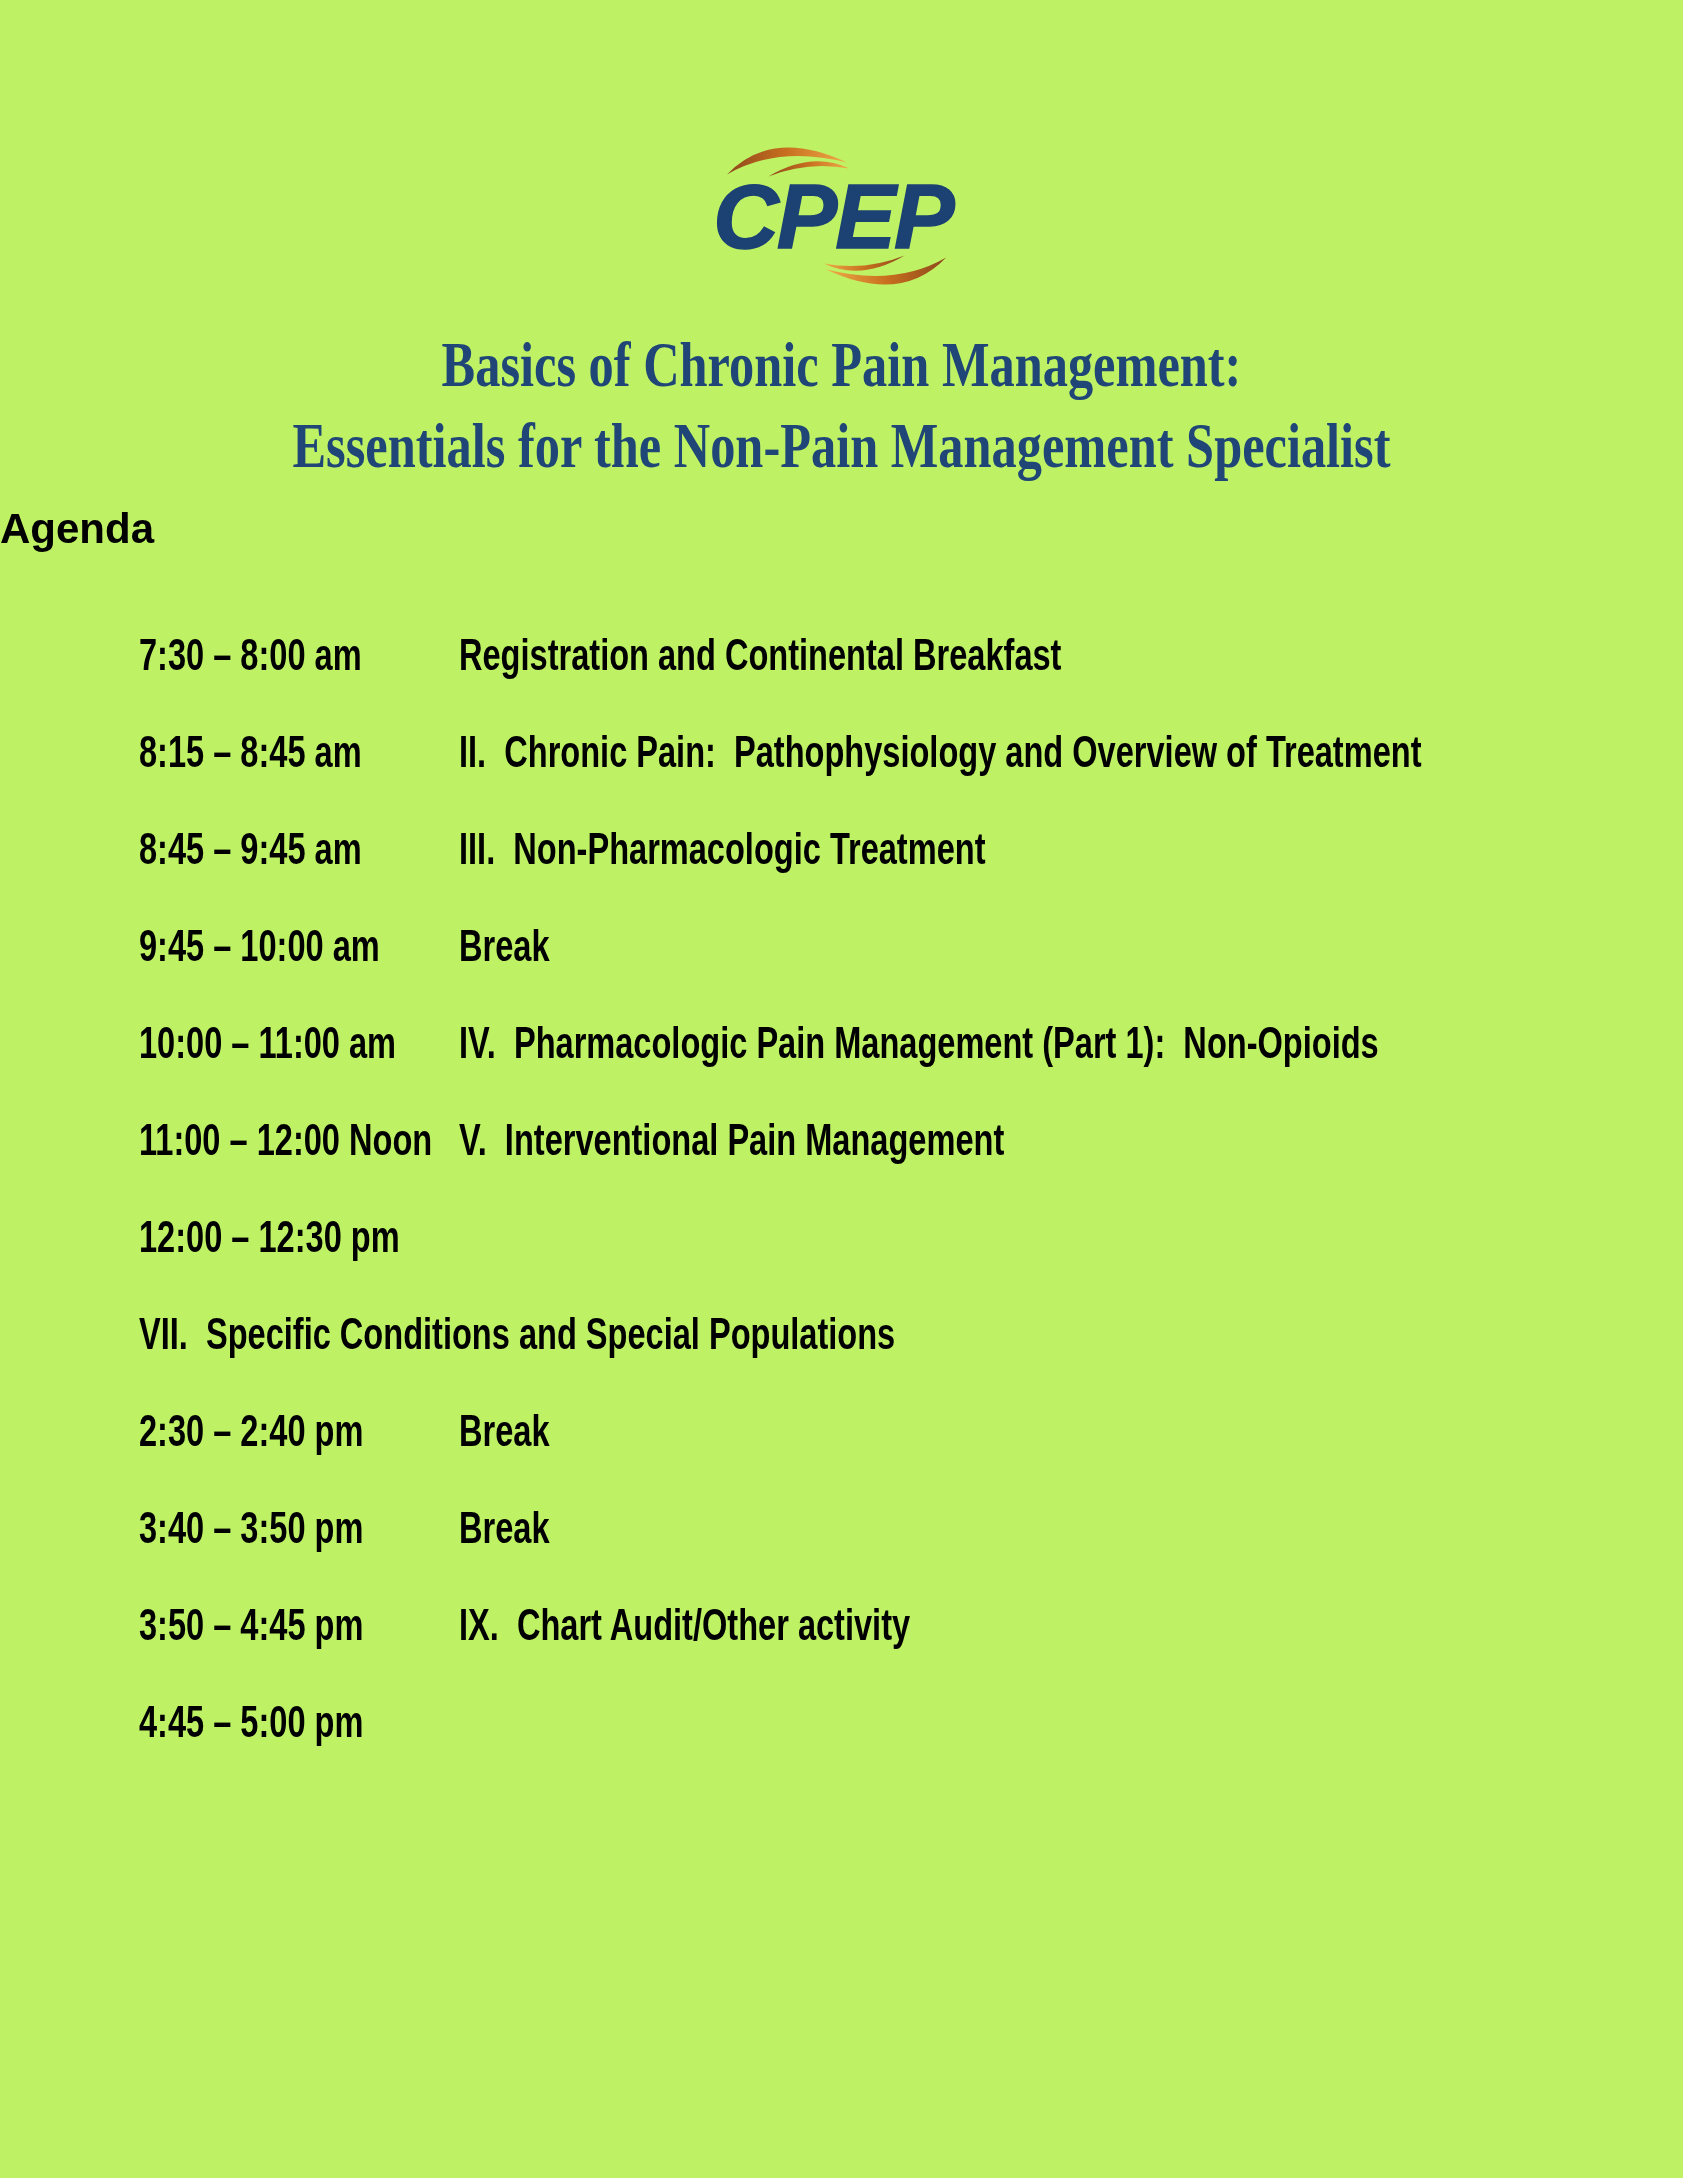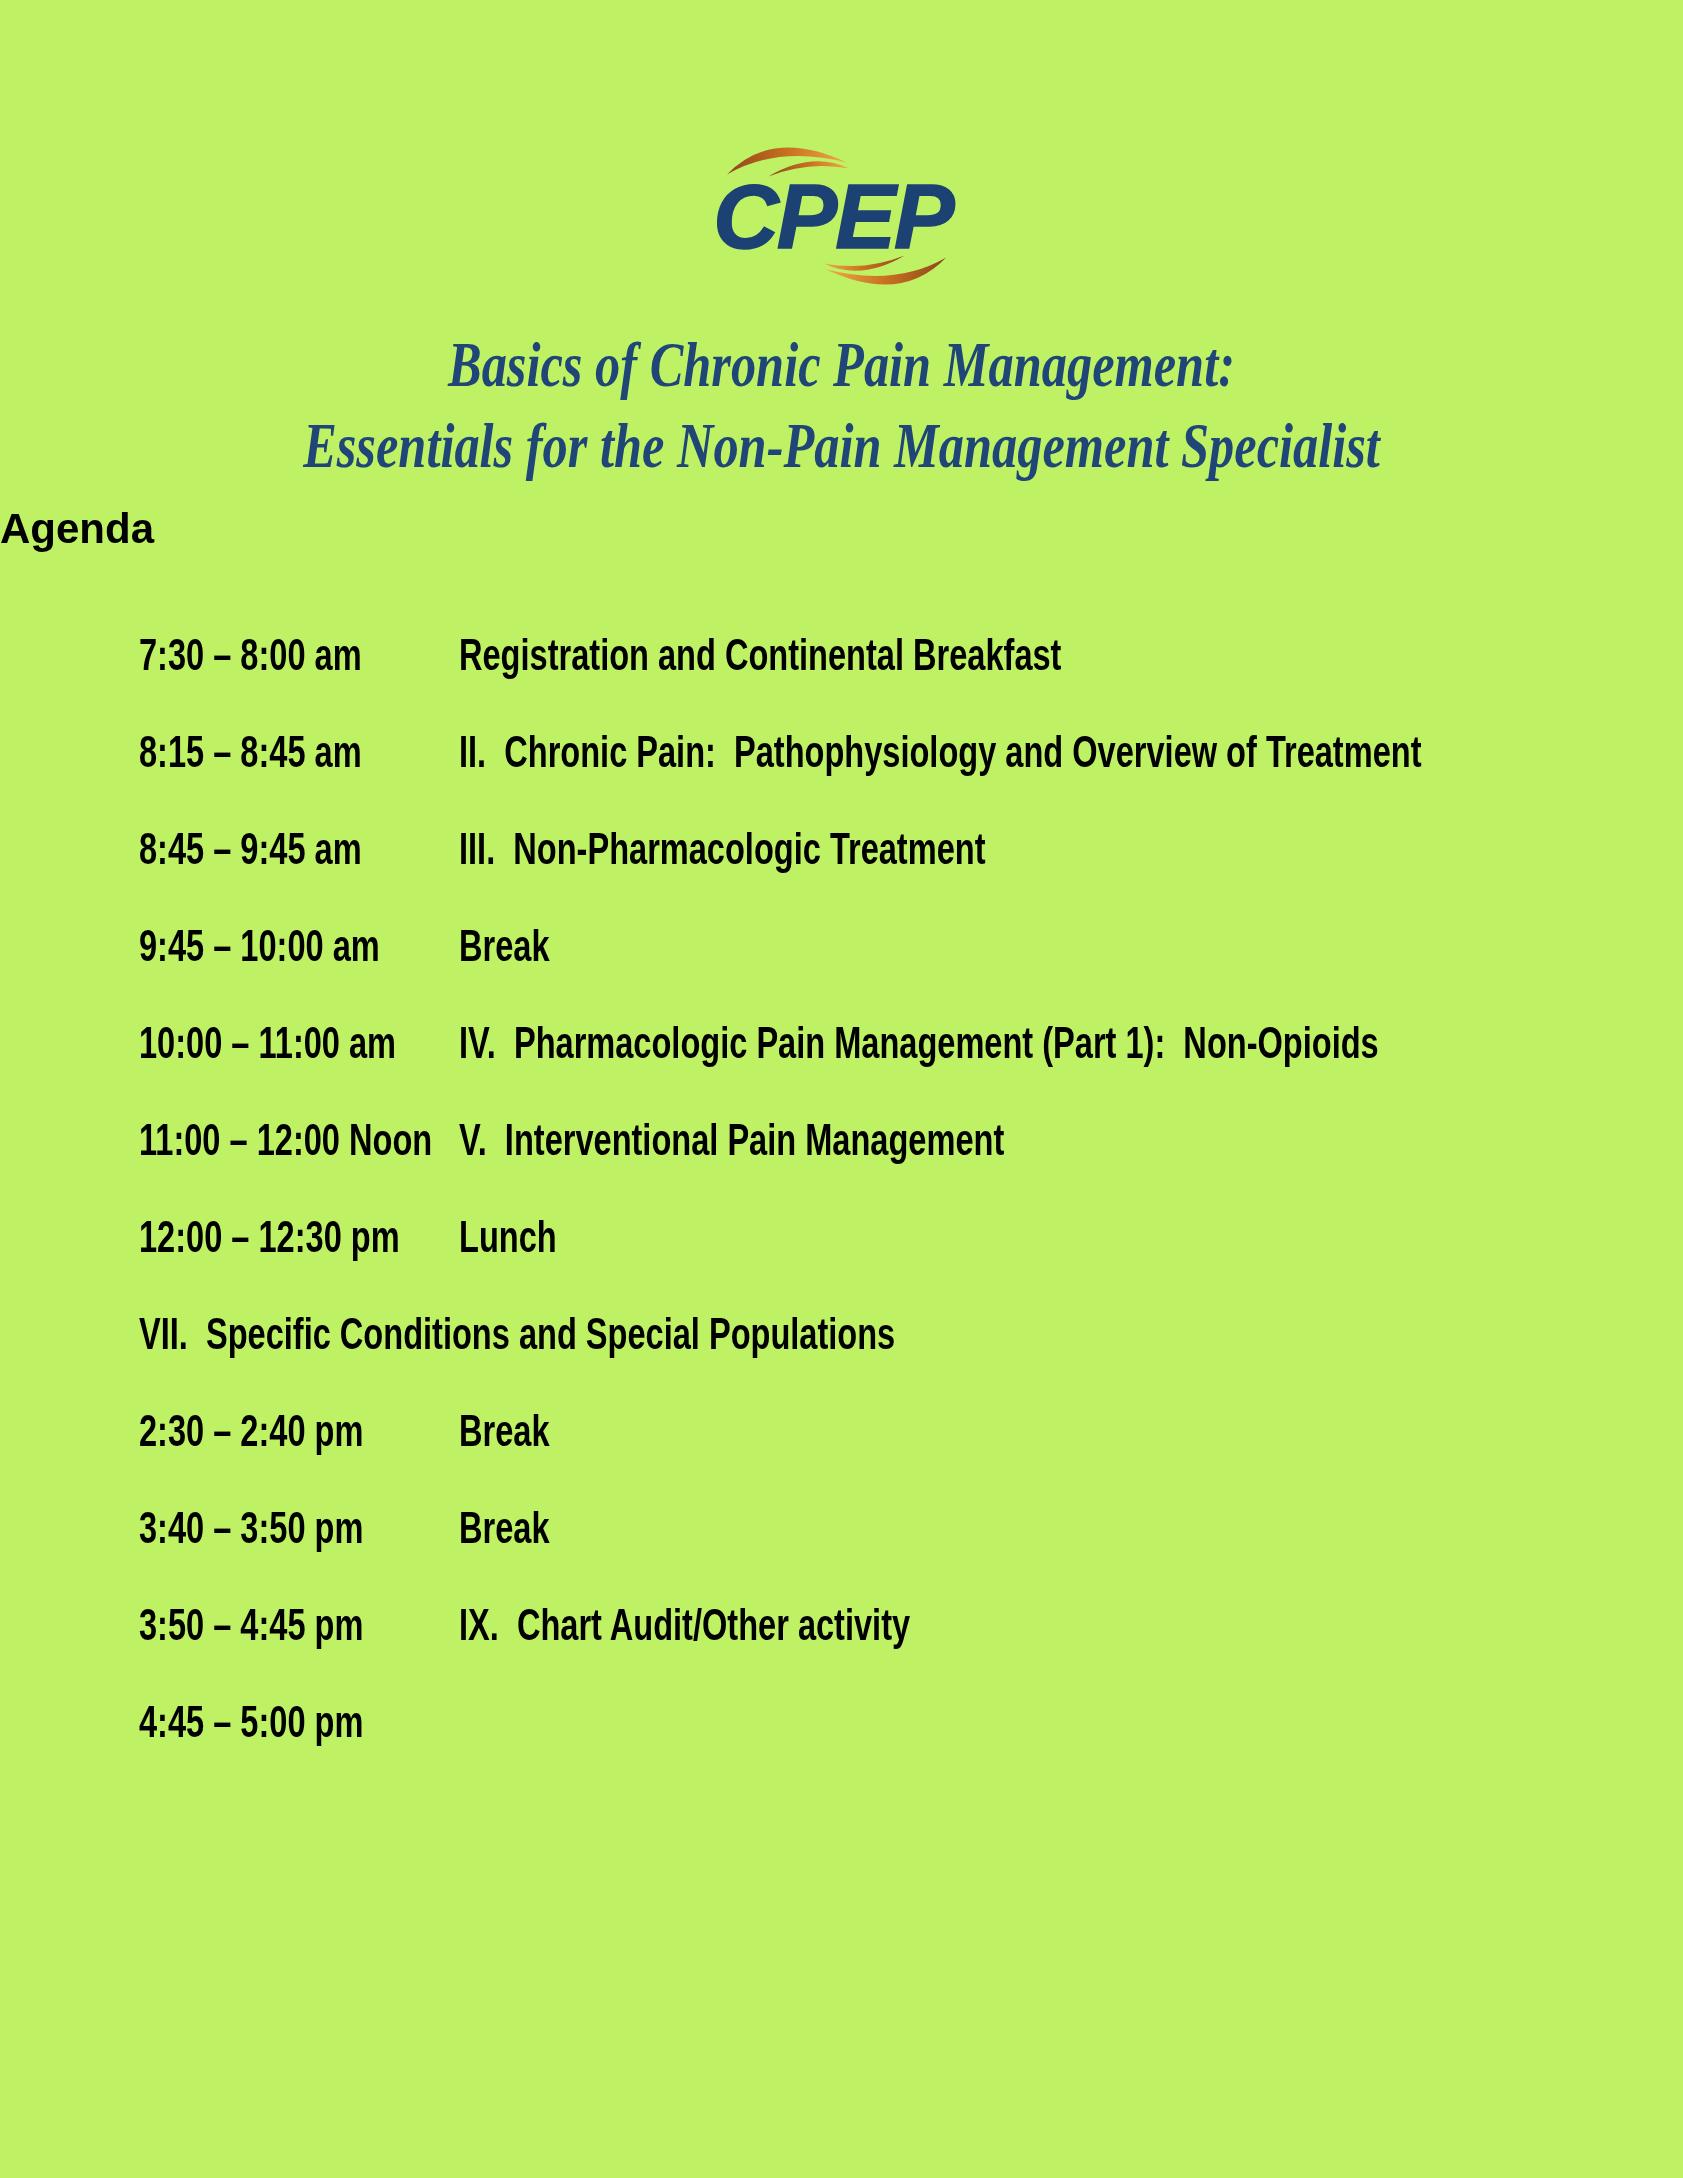--- a/index.html
+++ b/index.html
@@ -11,21 +11,20 @@
     overflow:hidden;
   }
   
   .logo-wrap { padding-top:137px; text-align:center; }
   .logo-wrap svg { display:inline-block; }
   
   .doc-title {
     margin-top:26px;
     text-align:center;
     font-family:"Liberation Serif", serif;
-    font-style:italic;
     font-weight:700;
     font-size:63px;
     line-height:81px;
     color:#1F4677;
   }
   .doc-title .tline {
     display:block;
     transform:scaleX(0.80);
     transform-origin:50% 50%;
     white-space:pre;
@@ -116,21 +115,20 @@
       <div class="cell-session"><span class="narrow">IV.  Pharmacologic Pain Management (Part 1):  Non-Opioids</span></div>
     </div>
 
     <div class="agenda-row">
       <div class="cell-time"><span class="narrow">11:00 – 12:00 Noon</span></div>
       <div class="cell-session"><span class="narrow">V.  Interventional Pain Management</span></div>
     </div>
 
     <div class="agenda-row">
       <div class="cell-time"><span class="narrow">12:00 – 12:30 pm</span></div>
-      <div class="cell-session"><span class="narrow">Lunch</span></div>
     </div>
 
 
     <div class="agenda-row">
       <div class="cell-session"><span class="narrow">VII.  Specific Conditions and Special Populations</span></div>
     </div>
 
     <div class="agenda-row">
       <div class="cell-time"><span class="narrow">2:30 – 2:40 pm</span></div>
       <div class="cell-session"><span class="narrow">Break</span></div>

